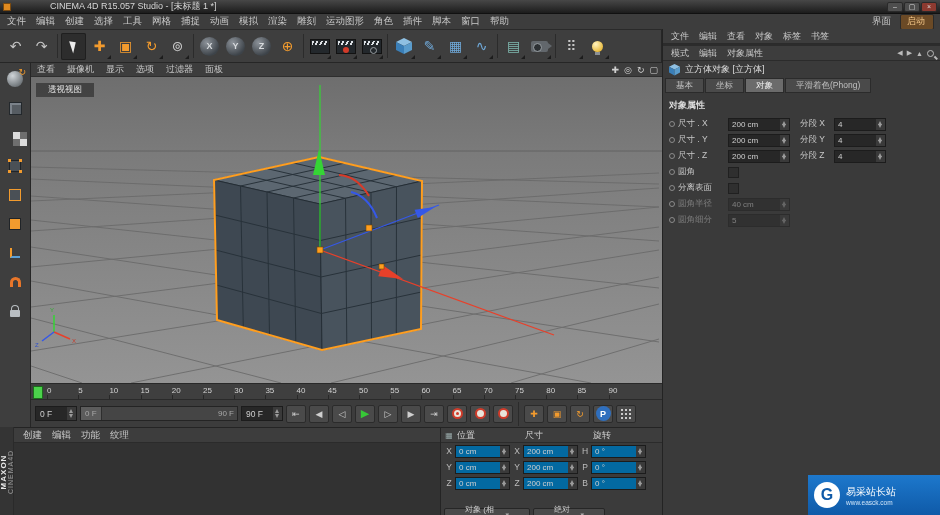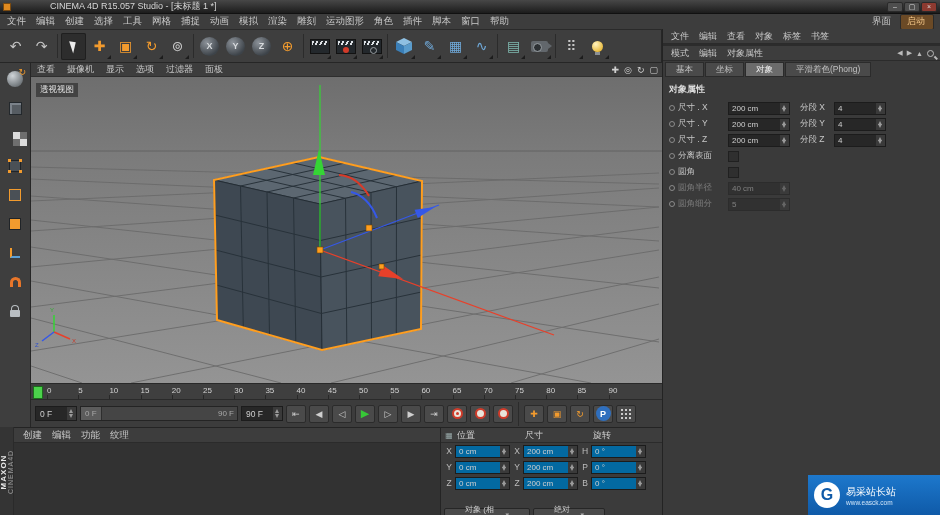--- a/index.html
+++ b/index.html
@@ -50,21 +50,21 @@
   .ptcube.poly{background:#f29b2e;}
   .axisL{width:10px;height:10px;border-left:2px solid #f29b2e;border-bottom:2px solid #5aa0d8;}
   .magnet{width:11px;height:10px;border:3px solid #e8762a;border-bottom:none;border-radius:6px 6px 0 0;}
   .lockic{width:10px;height:7px;background:#b9bec2;border-radius:1px;position:relative;margin-top:5px;}
   .lockic::before{content:'';position:absolute;top:-5px;left:1px;width:6px;height:5px;border:1.5px solid #b9bec2;border-bottom:none;border-radius:4px 4px 0 0;}
   
   #vpmenu{position:absolute;left:31px;top:63px;width:631px;height:14px;background:#3d3d3d;border-bottom:1px solid #2e2e2e;display:flex;align-items:center;}
   .vm{padding:0 6px;font-size:9px;color:#c4c4c4;}
   .vpnav{margin-left:auto;display:flex;gap:5px;padding-right:4px;color:#cfcfcf;font-size:9px;}
   #viewport{position:absolute;left:31px;top:77px;width:631px;height:306px;background:#7a7a7a;}
-  #vplabel{position:absolute;left:5px;top:6px;background:rgba(30,30,30,.55);color:#e0e0e0;font-size:8.5px;padding:1px 4px;}
+  #vplabel{position:absolute;left:5px;top:6px;background:rgba(30,30,30,.55);color:#e0e0e0;font-size:8.5px;padding:1px 12px;}
   
   #ruler{position:absolute;left:31px;top:383px;width:631px;height:16px;background:#3f3f3f;border-top:1px solid #292929;overflow:hidden;}
   .tick-num{position:absolute;top:2px;font-size:8px;color:#d2d2d2;}
   .tick-mark{position:absolute;bottom:0;width:1px;height:4px;background:#282828;}
   #marker{position:absolute;left:2px;top:2px;width:10px;height:13px;background:#4bd24b;border:1px solid #1d6b1d;}
   
   #transport{position:absolute;left:31px;top:399px;width:631px;height:28px;background:#3c3c3c;border-top:1px solid #2a2a2a;display:flex;align-items:center;padding:0 4px;gap:3px;}
   .tfield{width:42px;height:15px;background:#272727;border:1px solid #1c1c1c;display:flex;align-items:center;padding-left:4px;font-size:8.5px;color:#cfcfcf;}
   .spin{width:9px;height:100%;margin-left:auto;position:relative;background:#3a3a3a;}
   .spin::before{content:'';position:absolute;left:2px;top:2px;border-left:2.5px solid transparent;border-right:2.5px solid transparent;border-bottom:4px solid #9a9a9a;}
@@ -539,20 +539,28 @@
       <span class="mi">模式</span>
       <span class="mi">编辑</span>
       <span class="mi">对象属性</span>
       <span class="picons">
         <span>◀</span>
         <span>▶</span>
         <span>▲</span>
         <span class="lens"></span>
       </span>
     </div>
+    <div id="amtitle">
+      <svg width="13" height="13">
+          <polygon points="6.5,1 12,3.8 6.5,6.6 1,3.8" fill="#8fc0e2"></polygon>
+          <polygon points="1,3.8 6.5,6.6 6.5,12.4 1,9.6" fill="#3a7fb8"></polygon>
+          <polygon points="6.5,6.6 12,3.8 12,9.6 6.5,12.4" fill="#5a9ccc"></polygon>
+        </svg>
+      <span>立方体对象 [立方体]</span>
+    </div>
     <div id="amtabs">
       <span class="tab">基本</span>
       <span class="tab">坐标</span>
       <span class="tab active">对象</span>
       <span class="tab">平滑着色(Phong)</span>
     </div>
     <div id="ambody">
       <div class="section">对象属性</div>
       <div class="prow">
         <span class="adot"></span>
@@ -588,26 +596,26 @@
             <span class="spin"></span>
           </span>
         <span class="plabel2">分段 Z</span>
         <span class="pfield2">
             <span>4</span>
             <span class="spin"></span>
           </span>
       </div>
       <div class="prow">
         <span class="adot"></span>
-        <span class="plabel">分离表面</span>
+        <span class="plabel">圆角</span>
         <span class="chkbox"></span>
       </div>
       <div class="prow">
         <span class="adot"></span>
-        <span class="plabel">圆角</span>
+        <span class="plabel">分离表面</span>
         <span class="chkbox"></span>
       </div>
       <div class="prow dis">
         <span class="adot"></span>
         <span class="plabel">圆角半径</span>
         <span class="pfield">
             <span>40 cm</span>
             <span class="spin"></span>
           </span>
       </div>

